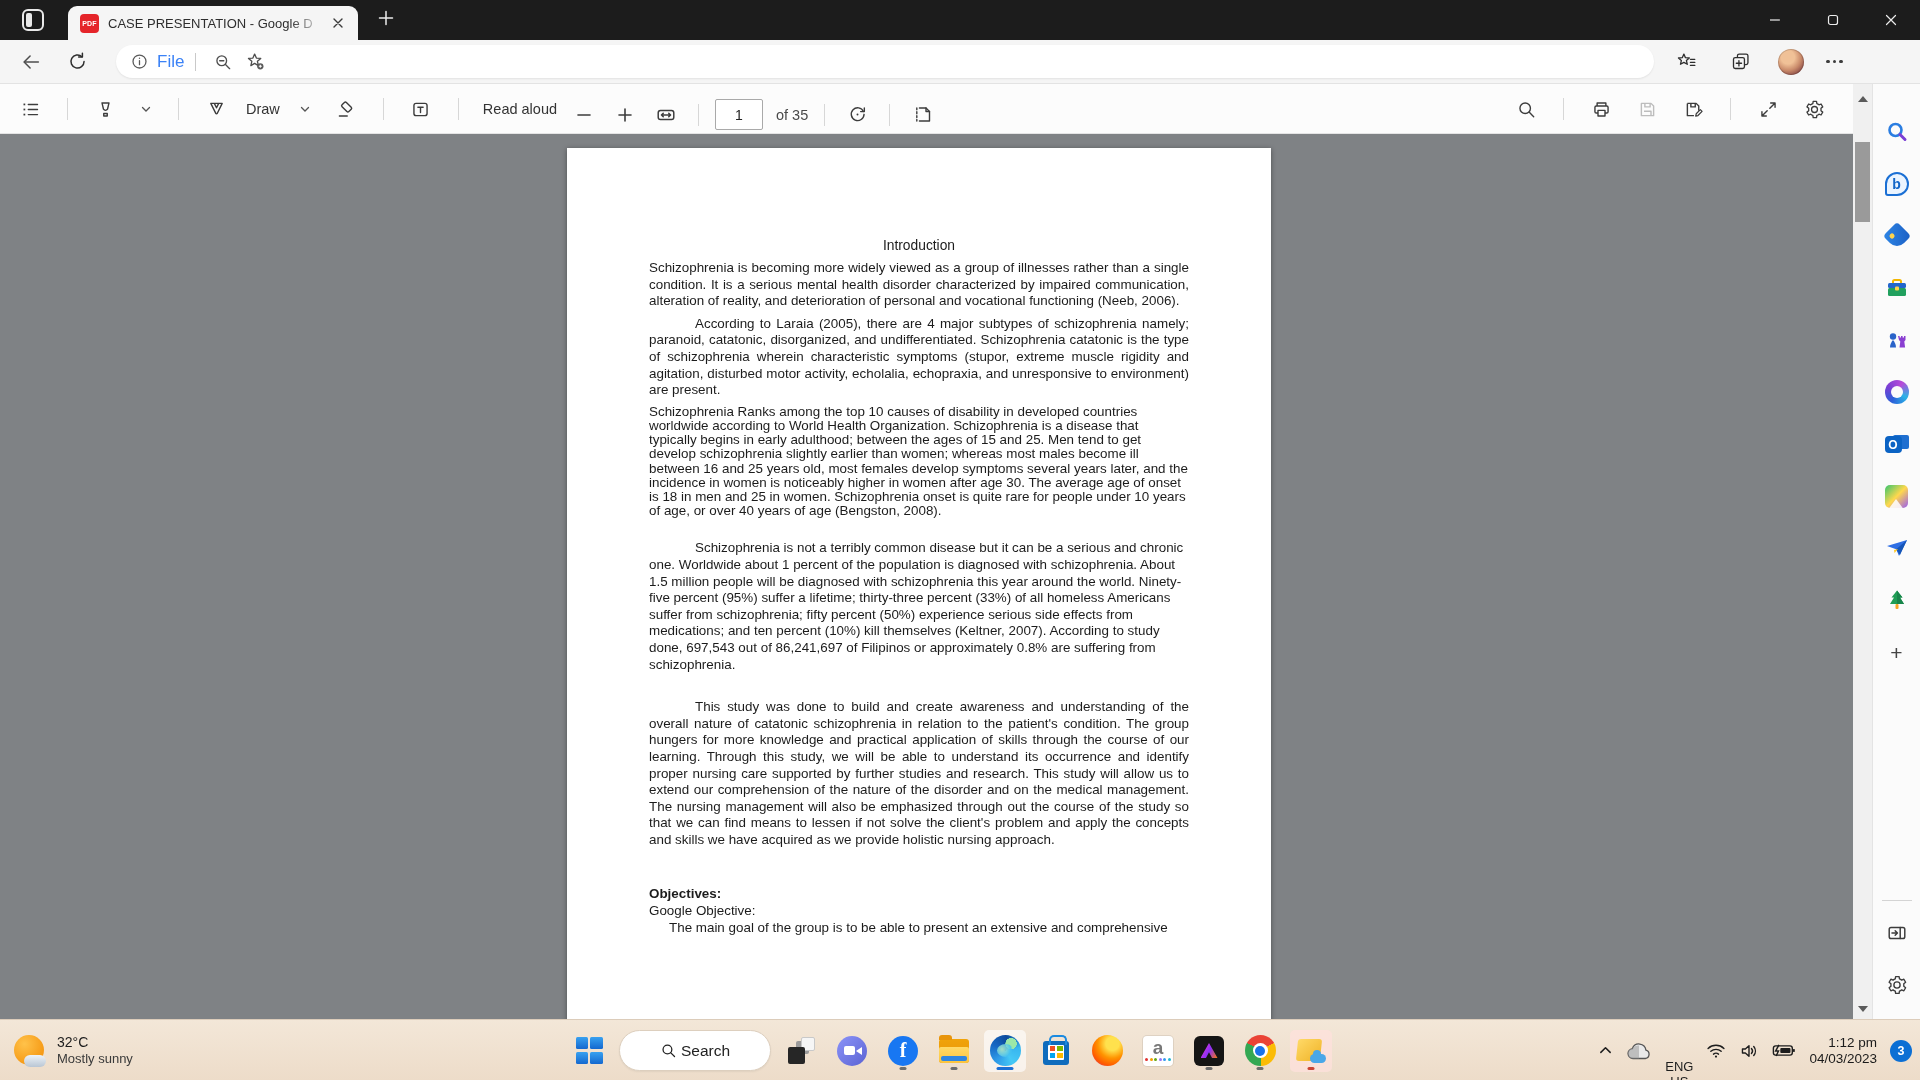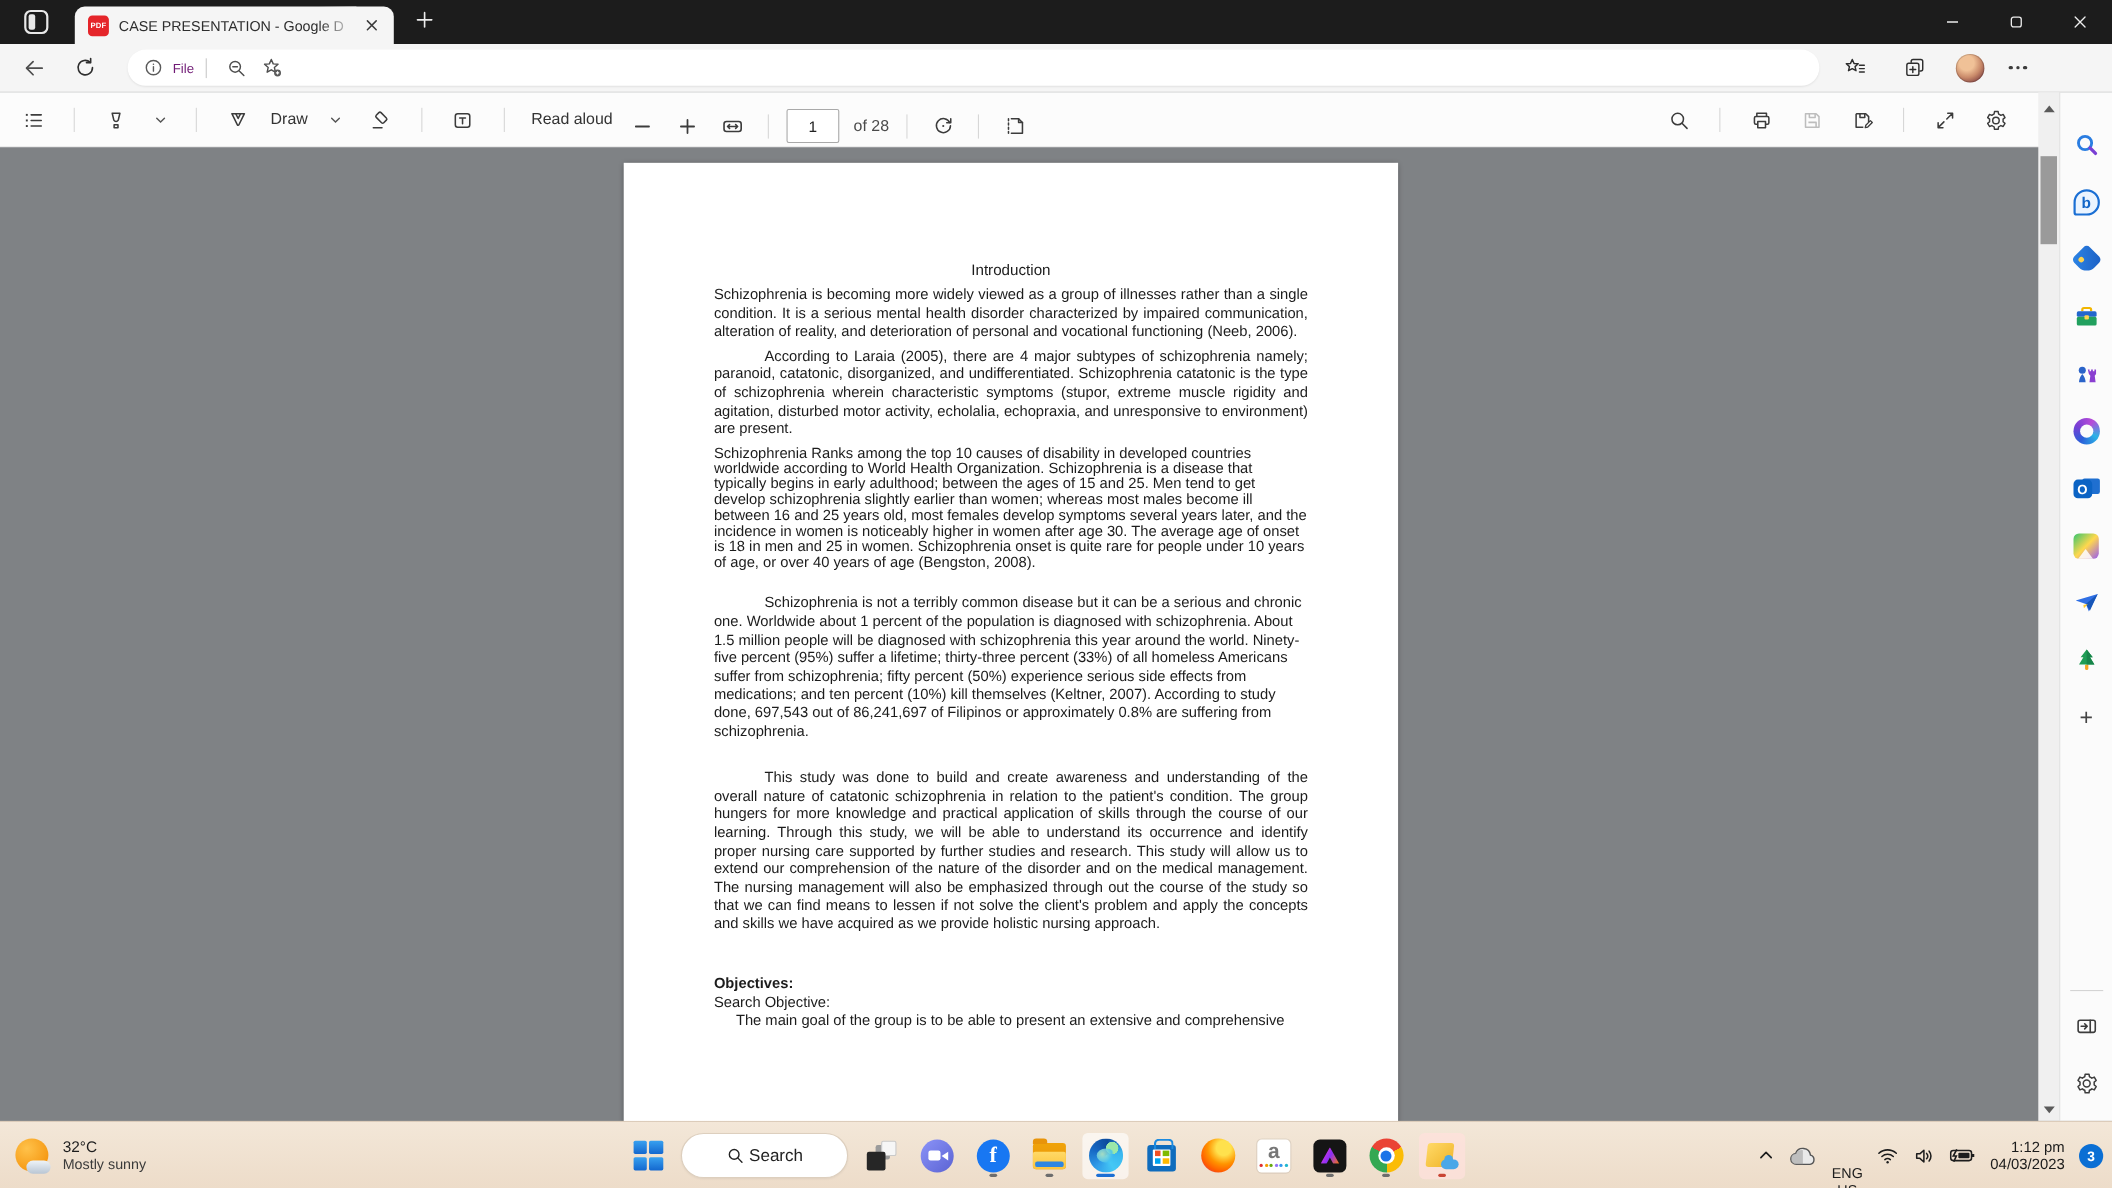--- a/index.html
+++ b/index.html
@@ -18,21 +18,21 @@
   .newtab { margin:0 0 8px 14px; width:28px; height:28px; border:0; background:transparent; display:flex; align-items:center; justify-content:center; cursor:pointer; }
   .wincontrols { position:absolute; right:0; top:0; height:40px; display:flex; }
   .winbtn { width:58px; height:40px; display:flex; align-items:center; justify-content:center; }
 
   
   .addrbar { position:absolute; top:40px; left:0; right:0; height:44px; background:#f5f5f5; display:flex; align-items:center; border-bottom:1px solid #e3e3e3; }
   .navbtn { width:34px; height:34px; display:flex; align-items:center; justify-content:center; border:0; background:transparent; cursor:pointer; }
   .navbtn.back { margin-left:14px; }
   .navbtn.refresh { margin-left:12px; }
   .urlpill { margin-left:22px; height:33px; width:1538px; background:#fff; border-radius:17px; display:flex; align-items:center; padding:0 6px 0 14px; box-shadow:0 1px 2px rgba(0,0,0,.08); }
-  .urlpill .scheme { font-size:12px; color:#701a75; margin-left:8px; }
+  .urlpill .scheme { font-size:17px; color:#3b82f6; margin-left:8px; }
   .vsep { width:1px; height:18px; background:#c9c9c9; margin:0 11px; }
   .url { font-size:14.5px; color:#1f1f1f; white-space:nowrap; overflow:hidden; flex:1; }
   .pillbtn { width:32px; height:30px; display:flex; align-items:center; justify-content:center; border:0; background:transparent; cursor:pointer; flex:none; }
   .addr-right { display:flex; align-items:center; margin-left:16px; gap:22px; }
   .avatar { width:26px; height:26px; border-radius:50%; background:radial-gradient(circle at 38% 32%,#f0c197 0 28%,#c98a6a 55%,#8e4f49 78%,#5f3434 100%); box-shadow:inset 0 0 0 1px rgba(0,0,0,.15); cursor:pointer; }
   .dots { display:flex; gap:3px; cursor:pointer; }
   .dots i { width:3.5px; height:3.5px; border-radius:50%; background:#3c3c3c; }
 
   
   .main { position:absolute; top:84px; left:0; width:1872px; bottom:61px; }
@@ -313,21 +313,21 @@
             </svg>
         </button>
         <button class="ibtn">
           <svg width="22" height="22" viewBox="0 0 24 24" fill="none" stroke="#3c3c3c" stroke-width="1.6" stroke-linecap="round" stroke-linejoin="round">
               <rect x="3.5" y="7" width="17" height="10" rx="2.5"></rect>
               <path d="M7 12h10M9 10l-2 2 2 2M15 10l2 2-2 2"></path>
             </svg>
         </button>
         <span class="tsep"></span>
         <input class="pagebox" readonly="" value="1" style="">
-        <span class="ofpages">of 28</span>
+        <span class="ofpages">of 35</span>
         <span class="tsep"></span>
         <button class="ibtn">
           <svg width="21" height="21" viewBox="0 0 24 24" fill="none" stroke="#3c3c3c" stroke-width="1.6" stroke-linecap="round" stroke-linejoin="round">
               <path d="M18.8 8.5a7.3 7.3 0 1 0 .7 3.3"></path>
               <path d="M19.8 4.5v4.2h-4.2"></path>
               <circle cx="12" cy="12" r="1.1" fill="#3c3c3c" stroke="none"></circle>
             </svg>
         </button>
         <span class="tsep"></span>
         <button class="ibtn">
@@ -385,21 +385,21 @@
       <div class="page">
         <div class="doc">
           <h1>Introduction</h1>
           <p class="p1">Schizophrenia is becoming more widely viewed as a group of illnesses rather than a single condition. It is a serious mental health disorder characterized by impaired communication, alteration of reality, and deterioration of personal and vocational functioning (Neeb, 2006).</p>
           <p class="p2">According to Laraia (2005), there are 4 major subtypes of schizophrenia namely; paranoid, catatonic, disorganized, and undifferentiated. Schizophrenia catatonic is the type of schizophrenia wherein characteristic symptoms (stupor, extreme muscle rigidity and agitation, disturbed motor activity, echolalia, echopraxia, and unresponsive to environment) are present.</p>
           <p class="p3">Schizophrenia Ranks among the top 10 causes of disability in developed countries worldwide according to World Health Organization. Schizophrenia is a disease that typically begins in early adulthood; between the ages of 15 and 25. Men tend to get develop schizophrenia slightly earlier than women; whereas most males become ill between 16 and 25 years old, most females develop symptoms several years later, and the incidence in women is noticeably higher in women after age 30. The average age of onset is 18 in men and 25 in women. Schizophrenia onset is quite rare for people under 10 years of age, or over 40 years of age (Bengston, 2008).</p>
           <p class="p4">Schizophrenia is not a terribly common disease but it can be a serious and chronic one. Worldwide about 1 percent of the population is diagnosed with schizophrenia. About 1.5 million people will be diagnosed with schizophrenia this year around the world. Ninety-five percent (95%) suffer a lifetime; thirty-three percent (33%) of all homeless Americans suffer from schizophrenia; fifty percent (50%) experience serious side effects from medications; and ten percent (10%) kill themselves (Keltner, 2007). According to study done, 697,543 out of 86,241,697 of Filipinos or approximately 0.8% are suffering from schizophrenia.</p>
           <p class="p5">This study was done to build and create awareness and understanding of the overall nature of catatonic schizophrenia in relation to the patient's condition. The group hungers for more knowledge and practical application of skills through the course of our learning. Through this study, we will be able to understand its occurrence and identify proper nursing care supported by further studies and research. This study will allow us to extend our comprehension of the nature of the disorder and on the medical management. The nursing management will also be emphasized through out the course of the study so that we can find means to lessen if not solve the client's problem and apply the concepts and skills we have acquired as we provide holistic nursing approach.</p>
           <div class="objblock">
             <div class="bold">Objectives:</div>
-            <div>Search Objective:</div>
+            <div>Google Objective:</div>
             <div class="goal">The main goal of the group is to be able to present an extensive and comprehensive</div>
           </div>
         </div>
       </div>
     </div>
 
     <div class="vscroll">
       <div class="varrow up">
           <div class="tri-up"></div>
         </div>

